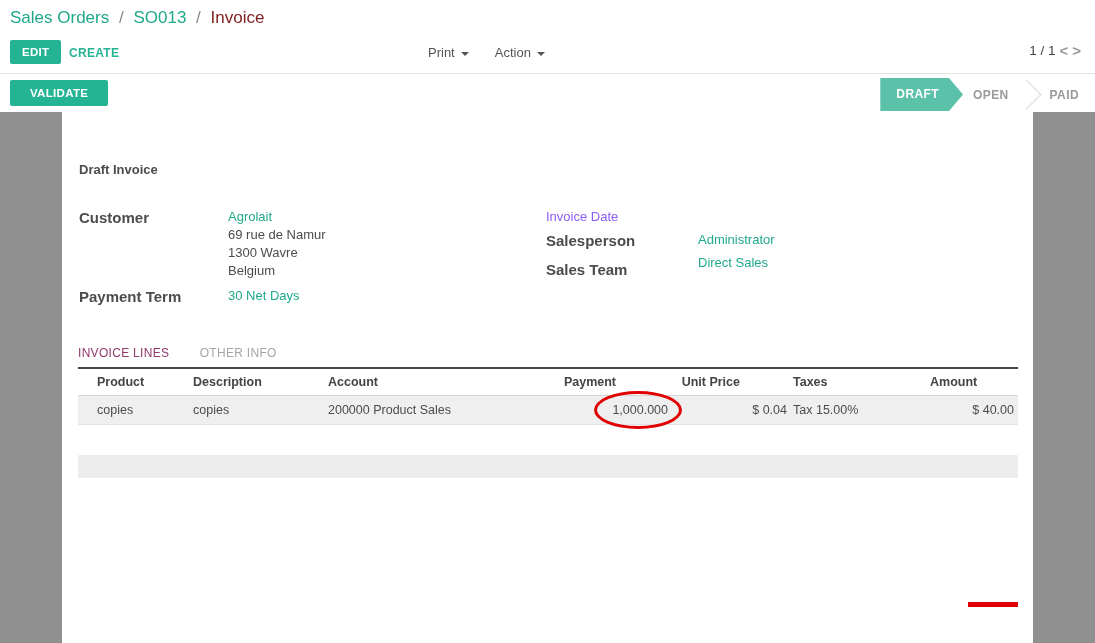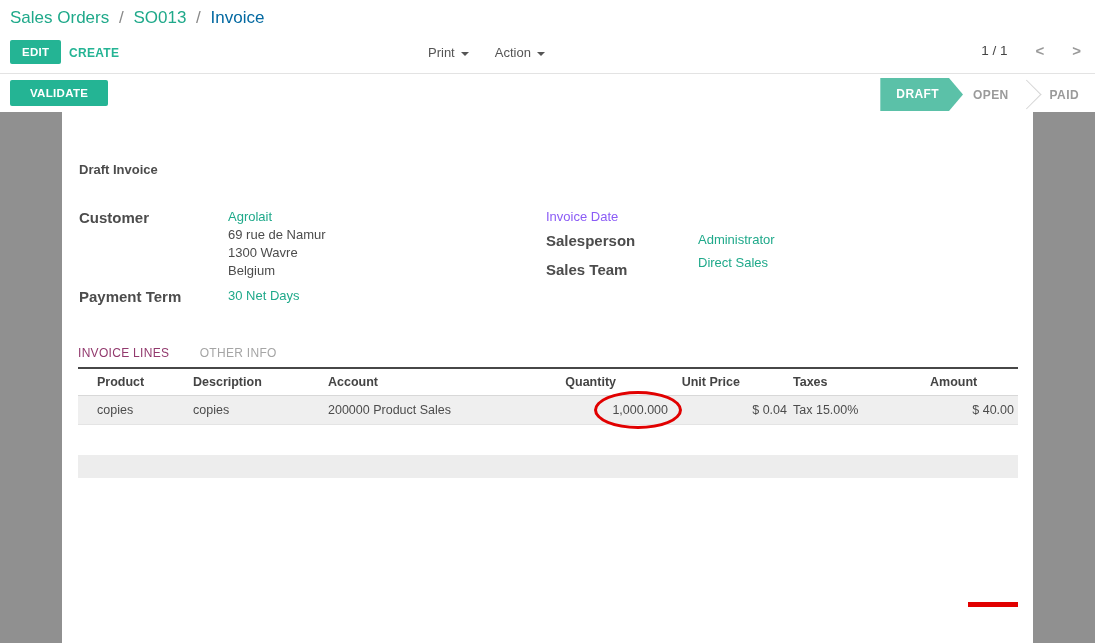--- a/index.html
+++ b/index.html
@@ -3,37 +3,37 @@
 <meta charset="utf-8">
 <style>
   * { margin:0; padding:0; box-sizing:border-box; }
   html,body { width:1095px; height:643px; overflow:hidden; background:#fff;
               font-family:"Liberation Sans", sans-serif; color:#4c4c4c; }
 
   
   .breadcrumb { position:absolute; left:10px; top:8px; font-size:17px; }
   .crumb-link { color:#1fa98a; cursor:pointer; }
   .crumb-sep { color:#8a8a8a; padding:0 5px; }
-  .crumb-current { color:#0369a1; }
+  .crumb-current { color:#7f1d1d; }
 
   .btn { position:absolute; background:#24b494; color:#fff; font-size:11.5px;
          font-weight:bold; border:none; border-radius:2px; padding:6px 12px;
          letter-spacing:.3px; cursor:pointer; }
   .btn-edit { left:10px; top:40px; }
   .link-create { position:absolute; left:69px; top:46px; color:#24b494;
                  font-size:12px; font-weight:bold; letter-spacing:.3px; cursor:pointer; }
 
   .print-action { position:absolute; left:428px; top:45px; display:flex; gap:26px;
                   font-size:13px; color:#555; }
   .dd { display:flex; align-items:center; gap:6px; cursor:pointer; }
   .caret { width:0; height:0; border-left:4px solid transparent;
            border-right:4px solid transparent; border-top:4px solid #555; margin-top:2px; }
 
   .pager { position:absolute; right:14px; top:42px; display:flex; align-items:center;
-           gap:28px; font-size:13.5px; color:#444; }
+           gap:4px; font-size:13.5px; color:#444; }
   .pager-arrow { color:#9a9a9a; font-size:15px; font-weight:bold; cursor:pointer; }
 
   .header-divider { position:absolute; left:0; top:73px; width:1095px;
                     border-top:1px solid #e3e3e3; }
 
   
   .btn-validate { left:10px; top:80px; padding:7px 20px; }
   .statusbar { position:absolute; right:6px; top:78px; height:33px; display:flex;
                align-items:center; font-size:12px; font-weight:bold; letter-spacing:.4px; }
   .step-arrow { position:relative; height:33px; line-height:33px; background:#5bc1a8;
@@ -163,21 +163,21 @@
     <div class="tabs">
       <span class="tab active">INVOICE LINES</span>
       <span class="tab">OTHER INFO</span>
     </div>
 
     <div class="ilines">
       <div class="trow thead">
         <span class="c1">Product</span>
         <span class="c2">Description</span>
         <span class="c3">Account</span>
-        <span class="c4">Quantity</span>
+        <span class="c4">Payment</span>
         <span class="c5">Unit Price</span>
         <span class="c6">Taxes</span>
         <span class="c7">Amount</span>
       </div>
       <div class="trow tdata">
         <span class="c1">copies</span>
         <span class="c2">copies</span>
         <span class="c3">200000 Product Sales</span>
         <span class="c4">1,000.000</span>
         <span class="c5">$ 0.04</span>

